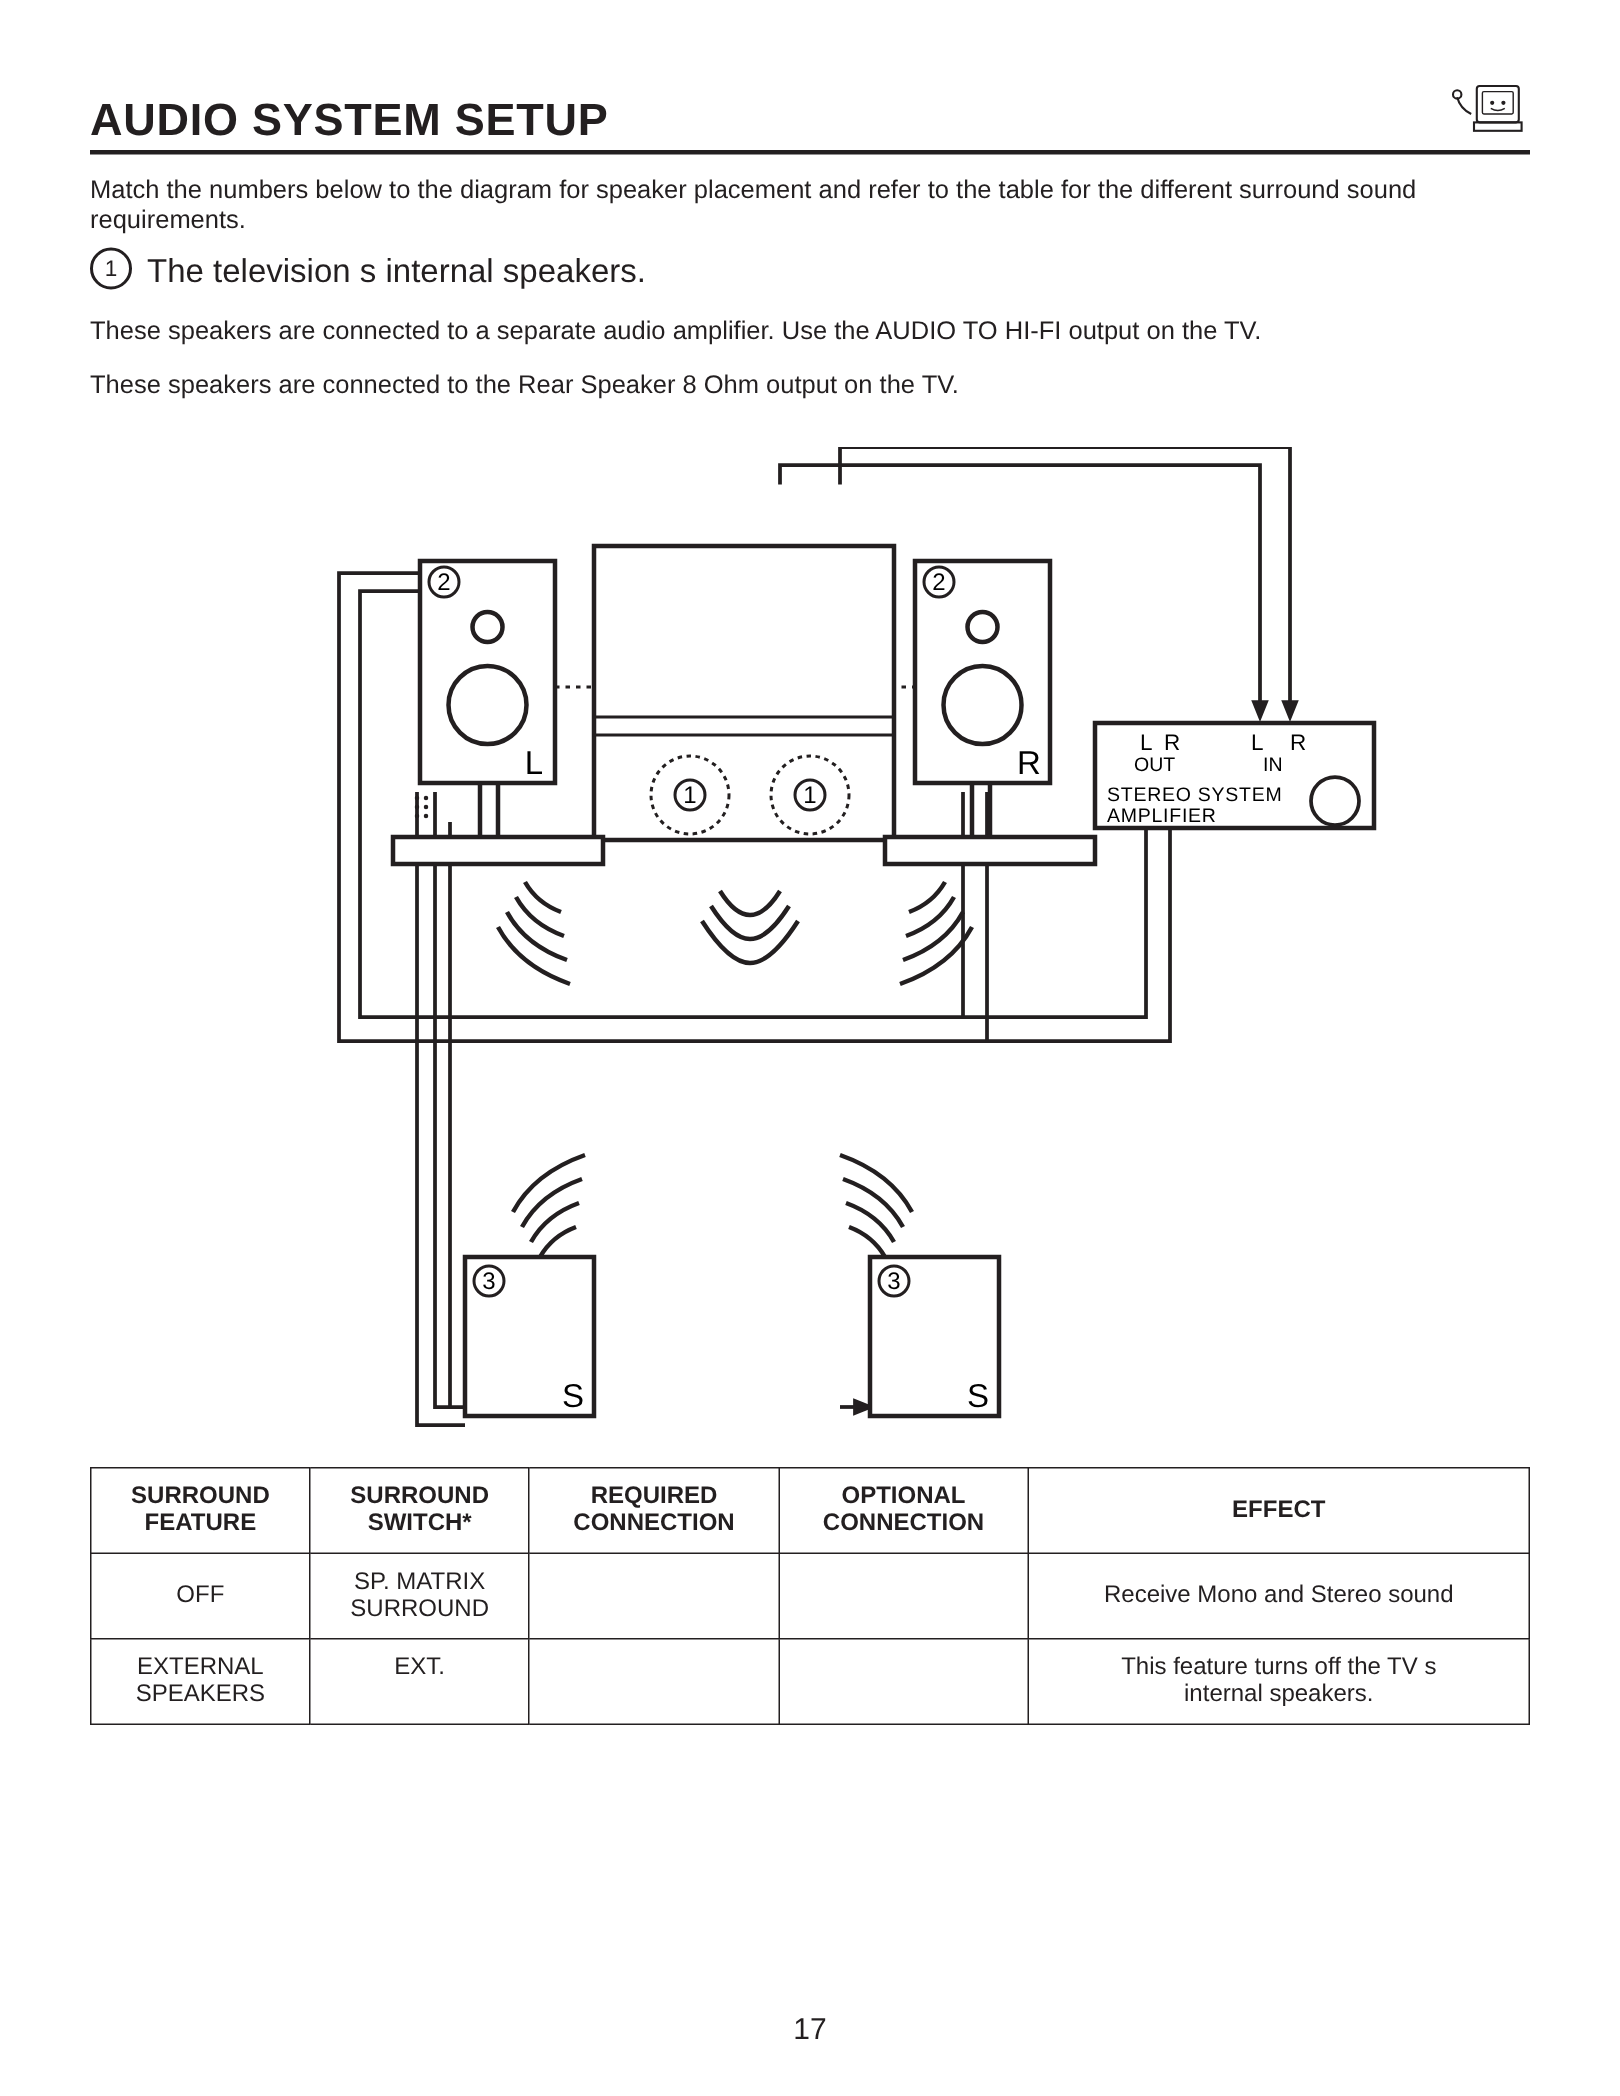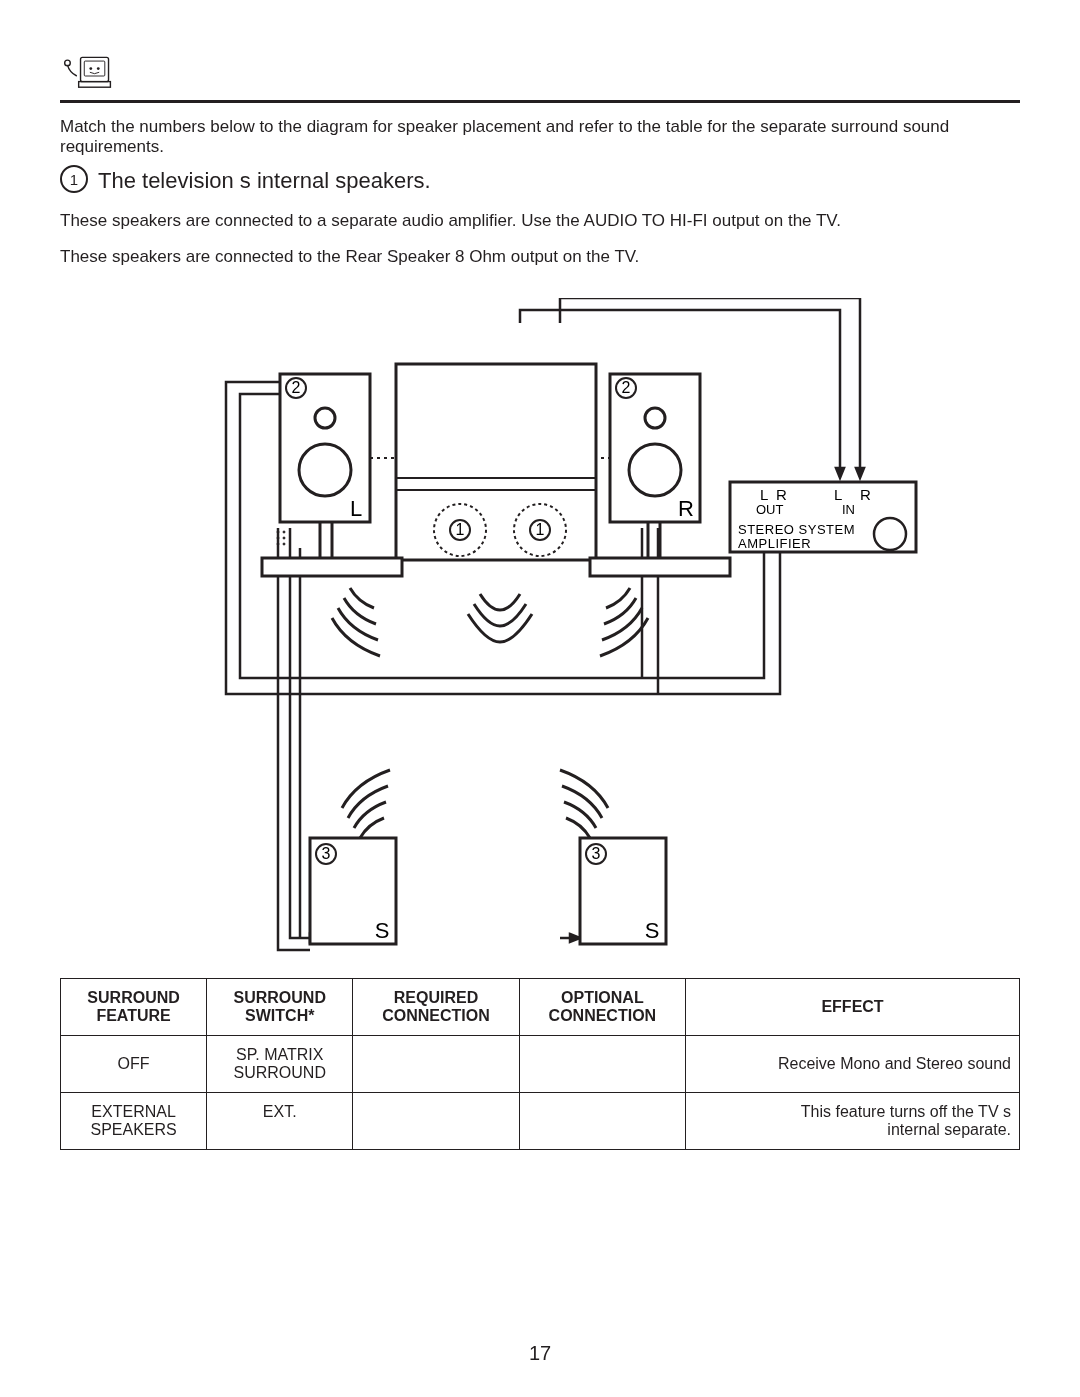--- a/index.html
+++ b/index.html
@@ -10,43 +10,44 @@
   .intro{font-size:17px;margin:14px 0 10px 0;}
   .bullet-row{display:flex;align-items:flex-start;margin:8px 0;}
   .circ{flex:0 0 24px;height:24px;border:2px solid #231f20;border-radius:50%;display:flex;align-items:center;justify-content:center;font-size:15px;margin-right:10px;margin-top:-2px;}
   .bullet-text{font-size:22px;line-height:1.3;}
   .indent{font-size:17px;line-height:1.3;margin-top:14px;}
   .diagram-wrap{width:100%;display:flex;justify-content:center;margin:30px 0 10px 0;}
   table.tbl{border-collapse:collapse;width:100%;margin-top:20px;padding-left:48px;}
   table.tbl th,table.tbl td{border:1px solid #231f20;padding:10px 8px;font-size:16px;vertical-align:middle;}
   table.tbl th{font-weight:bold;text-align:center;}
   .c{text-align:center;}
-  .l{text-align:right;padding-left:12px;}
+  .l{text-align:center;padding-left:12px;}
   .footnote{font-size:16px;margin-top:8px;}
   .pnum{position:absolute;bottom:32px;left:0;right:0;text-align:center;font-size:20px;}
 </style>
 </head>
 <body>
 
 <div class="page">
 
   <div class="title-row">
+    <div class="title">AUDIO SYSTEM SETUP</div>
     <svg class="mascot" viewBox="0 0 60 60">
       <rect x="22" y="10" width="30" height="26" rx="2" fill="none" stroke="#231f20" stroke-width="1.5"></rect>
       <rect x="26" y="14" width="22" height="16" rx="1" fill="none" stroke="#231f20" stroke-width="1"></rect>
       <circle cx="33" cy="22" r="1.5" fill="#231f20"></circle>
         <circle cx="41" cy="22" r="1.5" fill="#231f20"></circle>
       <path d="M32 26 Q37 29 42 26" fill="none" stroke="#231f20" stroke-width="1"></path>
       <rect x="20" y="36" width="34" height="6" fill="none" stroke="#231f20" stroke-width="1.5"></rect>
       <path d="M18 30 Q10 26 8 18" fill="none" stroke="#231f20" stroke-width="1.5"></path>
       <circle cx="8" cy="16" r="3" fill="none" stroke="#231f20" stroke-width="1.5"></circle>
     </svg>
   </div>
 
-  <div class="intro">Match the numbers below to the diagram for speaker placement and refer to the table for the separate surround sound requirements.</div>
+  <div class="intro">Match the numbers below to the diagram for speaker placement and refer to the table for the different surround sound requirements.</div>
 
   <div class="bullet-row">
     <div class="circ">1</div>
     <div class="bullet-text">The television s internal speakers.</div>
   </div>
   <div class="indent">These speakers are connected to a separate audio amplifier.  Use the  AUDIO TO HI-FI  output on the TV.</div>
   <div class="indent">These speakers are connected to the Rear Speaker 8 Ohm output on the TV.</div>
 
   <div class="diagram-wrap">
     <svg width="760" height="660" viewBox="0 0 760 660">
@@ -190,20 +191,20 @@
         <td class="c"><span>SP. MATRIX</span><br><span>SURROUND</span></td>
         <td class="c"></td>
         <td class="c"></td>
         <td class="l">Receive Mono and Stereo sound</td>
       </tr>
       <tr>
         <td class="c"><span>EXTERNAL</span><br><span>SPEAKERS</span></td>
         <td class="c" style="vertical-align:top;"><span>EXT.</span></td>
         <td class="c"></td>
         <td class="c"></td>
-        <td class="l"><span>This feature turns off the TV s</span><br><span>internal separate.</span></td>
+        <td class="l"><span>This feature turns off the TV s</span><br><span>internal speakers.</span></td>
       </tr>
     </tbody>
   </table>
 
 
   <div class="pnum">17</div>
 </div>
 
 </body></html>

